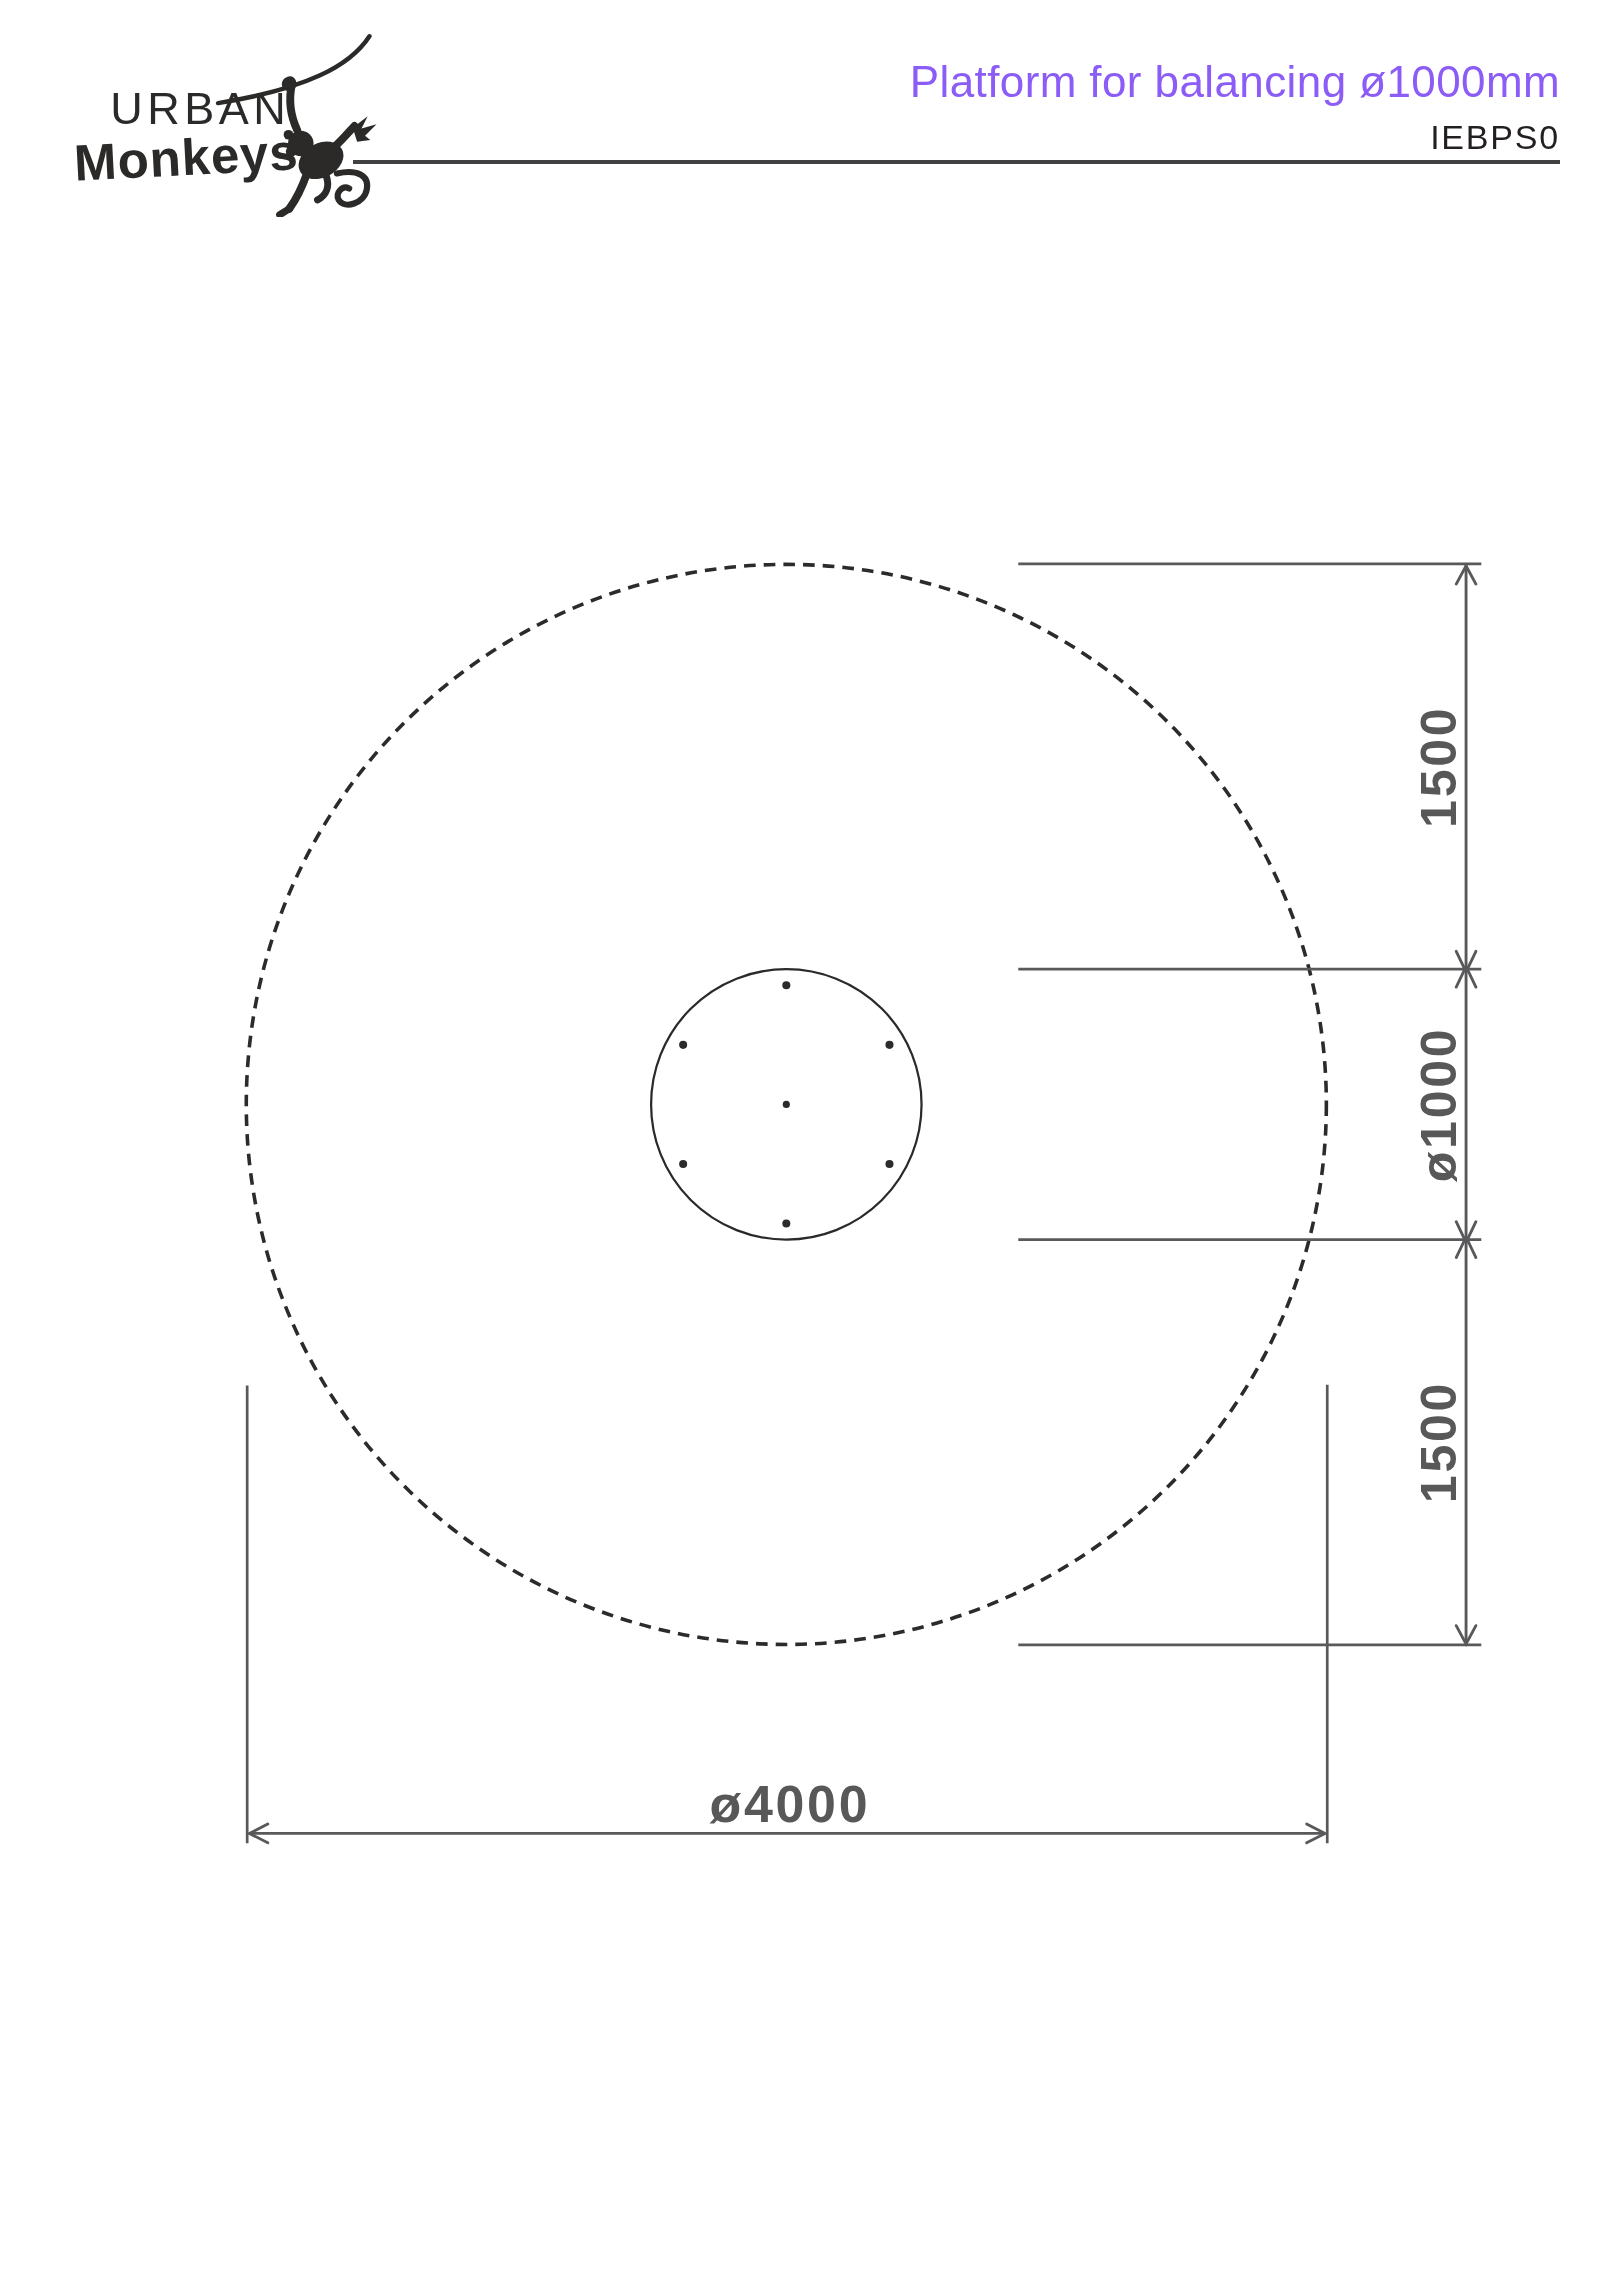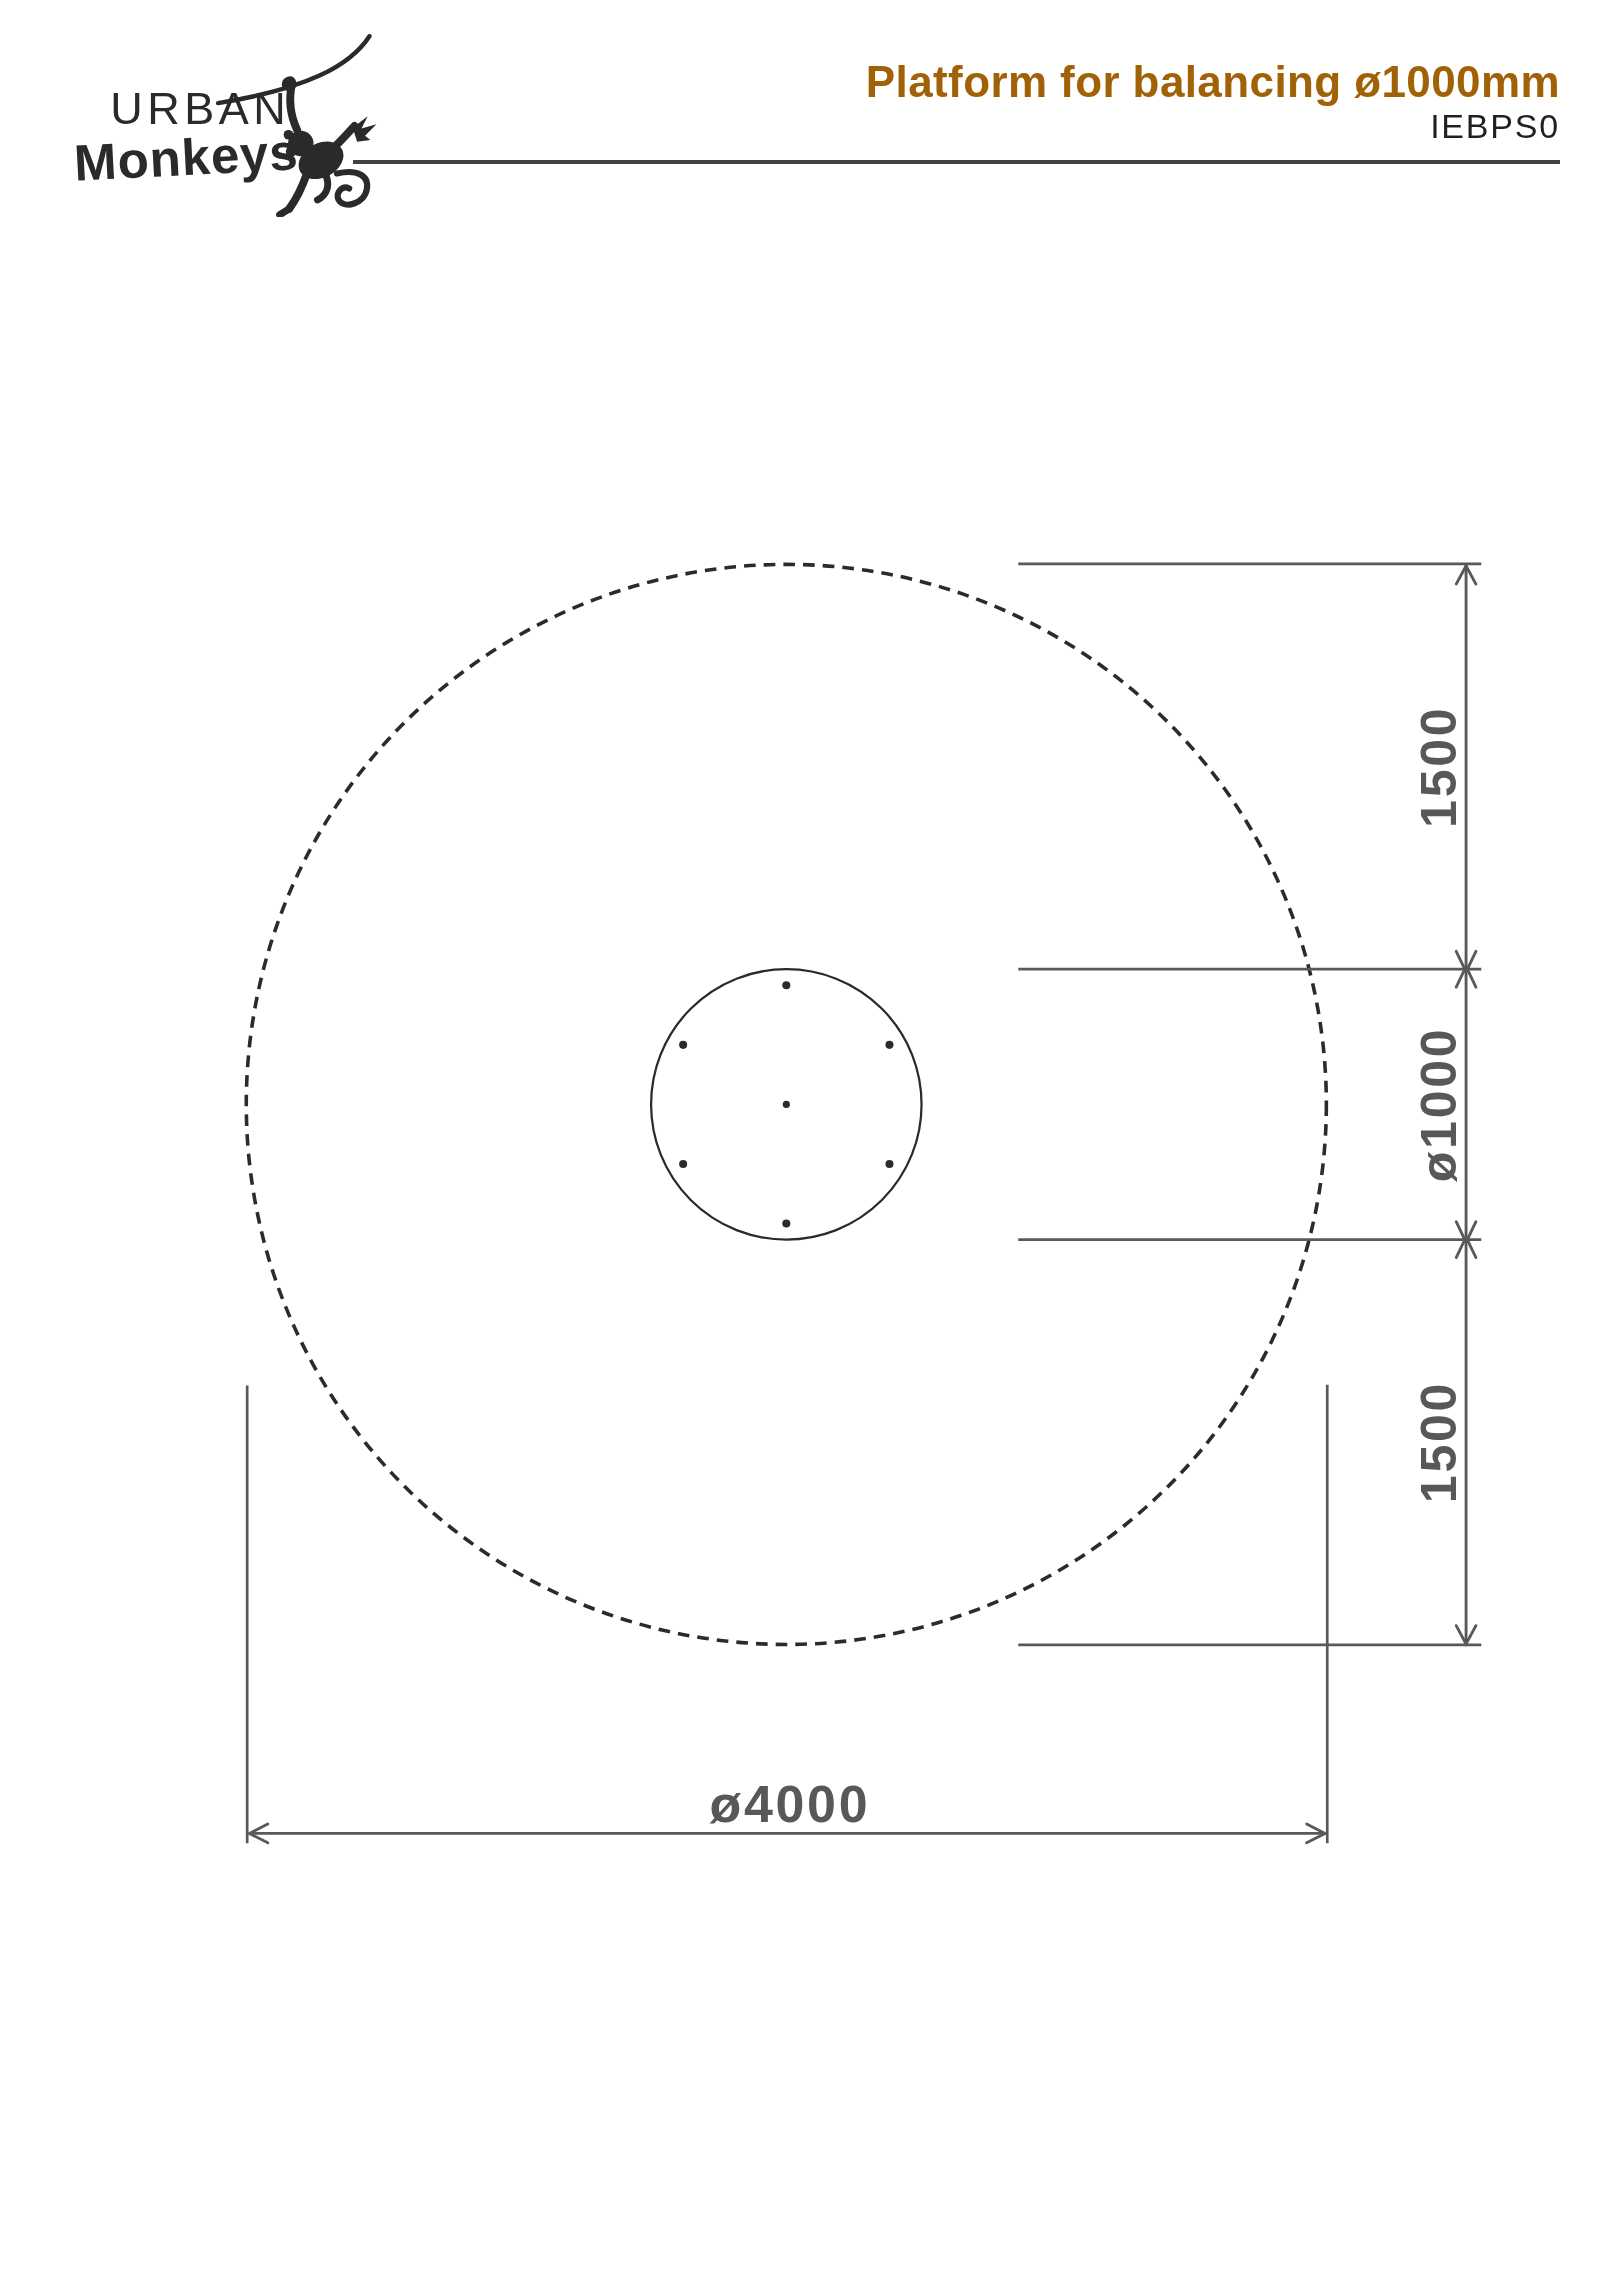--- a/index.html
+++ b/index.html
@@ -15,26 +15,26 @@
   }
   .logo-monkeys {
     position: absolute; left: -1.8px; top: 82px;
     font-size: 51px; font-weight: 700; letter-spacing: 0.9px;
     color: #2b2a29; line-height: 1; transform: rotate(-3deg);
   }
   .logo-monkey-svg { position: absolute; left: 128px; top: -23px; }
 
   .title-block { position: absolute; right: 61px; top: 57px; text-align: right; }
   .doc-title {
-    font-size: 44px; font-weight: 700; color: #a16207;
+    font-size: 44px; font-weight: 400; color: #8b5cf6;
     line-height: 50px; letter-spacing: 0.4px;
   }
   .doc-code {
     font-size: 34px; font-weight: 400; color: #231f20;
-    line-height: 39px; letter-spacing: 1.8px; margin-top: 0;
+    line-height: 39px; letter-spacing: 1.8px; margin-top: 11px;
   }
   .header-rule {
     position: absolute; left: 353px; top: 160px;
     width: 1207px; height: 3.6px; background: #414042;
   }
 
   
   .drawing-svg { position: absolute; left: 0; top: 0; }
   .dim-text {
     font-family: "Liberation Sans", sans-serif;

